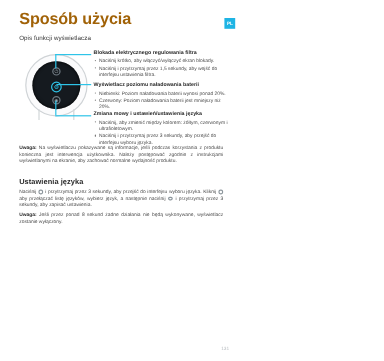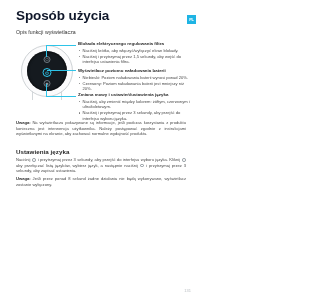--- a/index.html
+++ b/index.html
@@ -40,21 +40,21 @@
     letter-spacing: -0.2px;
     font-weight: bold;
   }
 
   .page-title {
     position: absolute;
     left: 16px;
     top: 8px;
     font-size: 13.5px;
     font-weight: bold;
-    color: #0f172a;
+    color: #a16207;
     letter-spacing: -0.1px;
     white-space: nowrap;
   }
 
   .section-sub {
     position: absolute;
     left: 16px;
     top: 29px;
     font-size: 5.2px;
     color: #333333;

